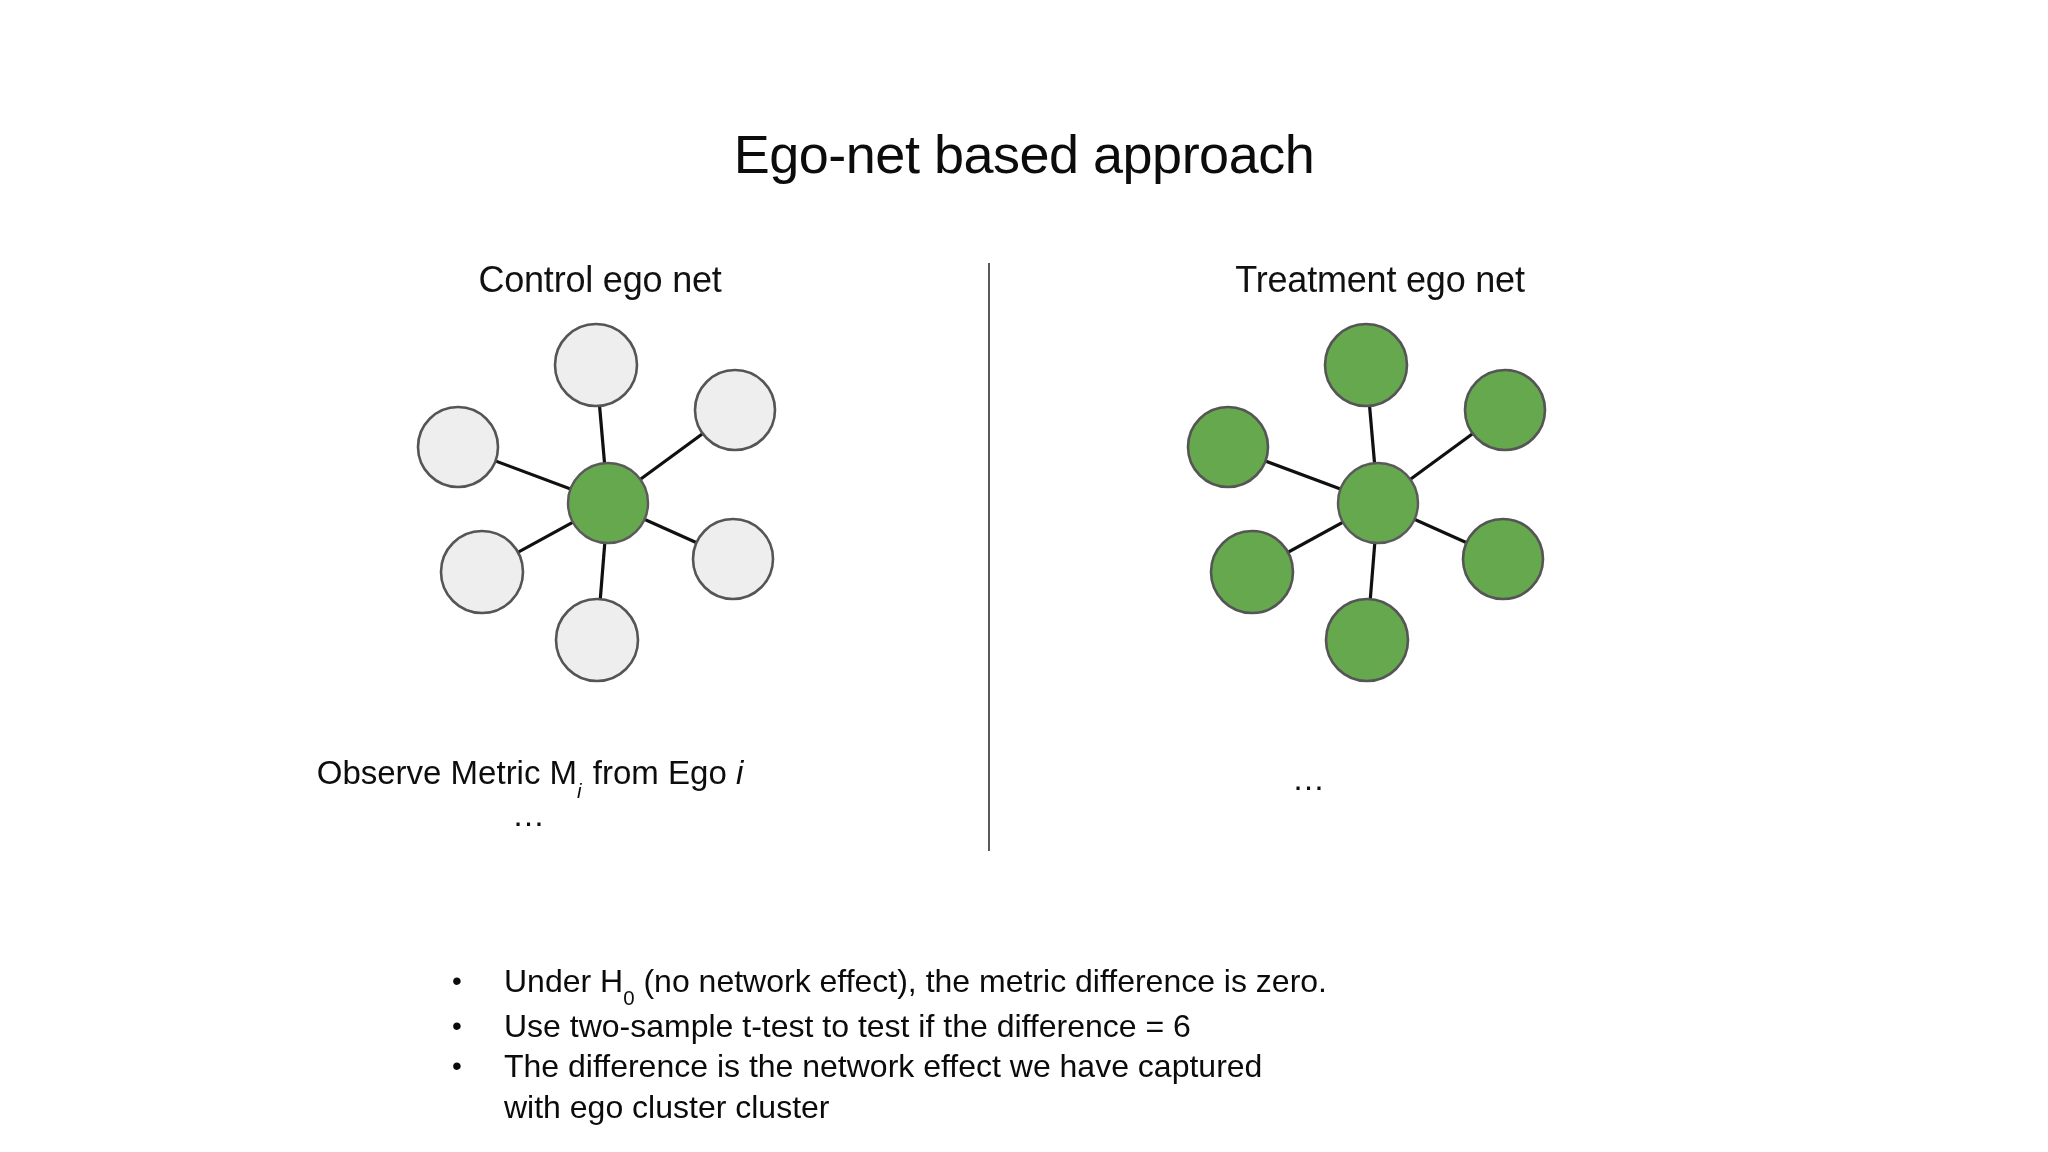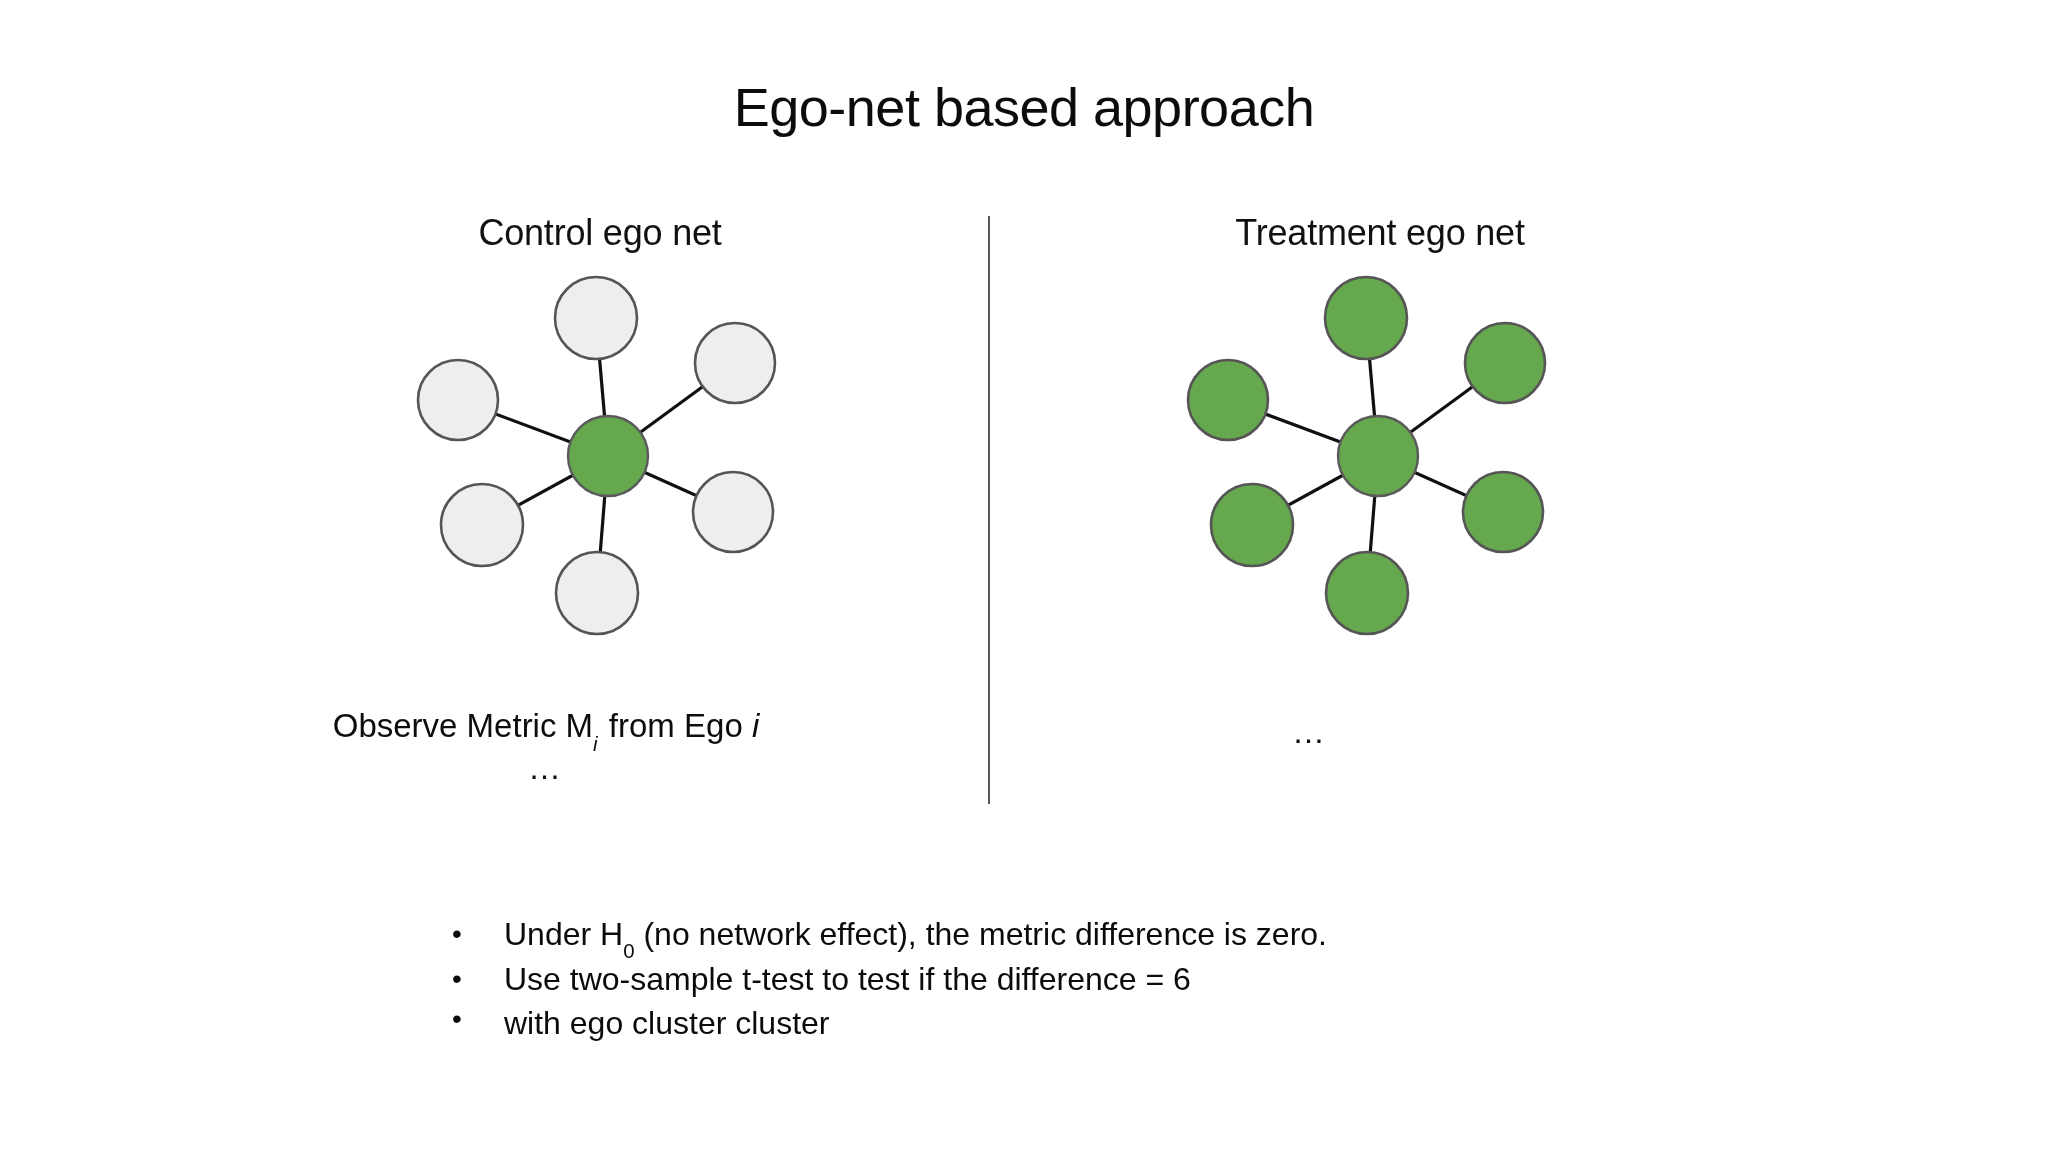--- a/index.html
+++ b/index.html
@@ -13,20 +13,21 @@
     height: 1152px;
     overflow: hidden;
     font-family: "Liberation Sans", sans-serif;
     color: #000000;
     position: relative;
   }
   .slide {
     position: absolute;
     inset: 0;
     background: #ffffff;
+    margin-top: 47px;
   }
 
   
   .slide-title {
     position: absolute;
     top: 78px;
     left: 0;
     width: 2048px;
     text-align: center;
     font-size: 54px;
@@ -72,21 +73,21 @@
 
   
   .observe-block {
     position: absolute;
     font-size: 33px;
     line-height: 1.07;
     color: #0d0d0d;
     text-align: center;
     white-space: nowrap;
   }
-  .observe-block.control   { left: 236px;  top: 708px; width: 620px; }
+  .observe-block.control   { left: 220px;  top: 708px; width: 620px; }
   .observe-block.treatment { left: 1000px; top: 712px; width: 620px; }
   .observe-line { display: block; }
   .observe-line .sub {
     font-size: 0.62em;
     font-style: italic;
     vertical-align: sub;
     position: relative;
     top: 0.30em;
     padding-right: 0.10em;
   }
@@ -206,18 +207,18 @@
       <span class="bullet-text"><span>Under H</span><span class="sub0">0</span><span> (no network effect), the metric difference is zero.</span></span>
     </div>
 
     <div class="bullet-row">
       <span class="bullet-dot">•</span>
       <span class="bullet-text"><span>Use two-sample t-test to test if the difference = 6</span></span>
     </div>
 
     <div class="bullet-row">
       <span class="bullet-dot">•</span>
-      <span class="bullet-text"><span class="bullet-cont">with ego cluster cluster</span></span>
+      <span class="bullet-text"><span>The difference is the network effect we have captured</span><span class="bullet-cont">with ego cluster cluster</span></span>
     </div>
 
   </div>
 
 </div>
 
 </body></html>

